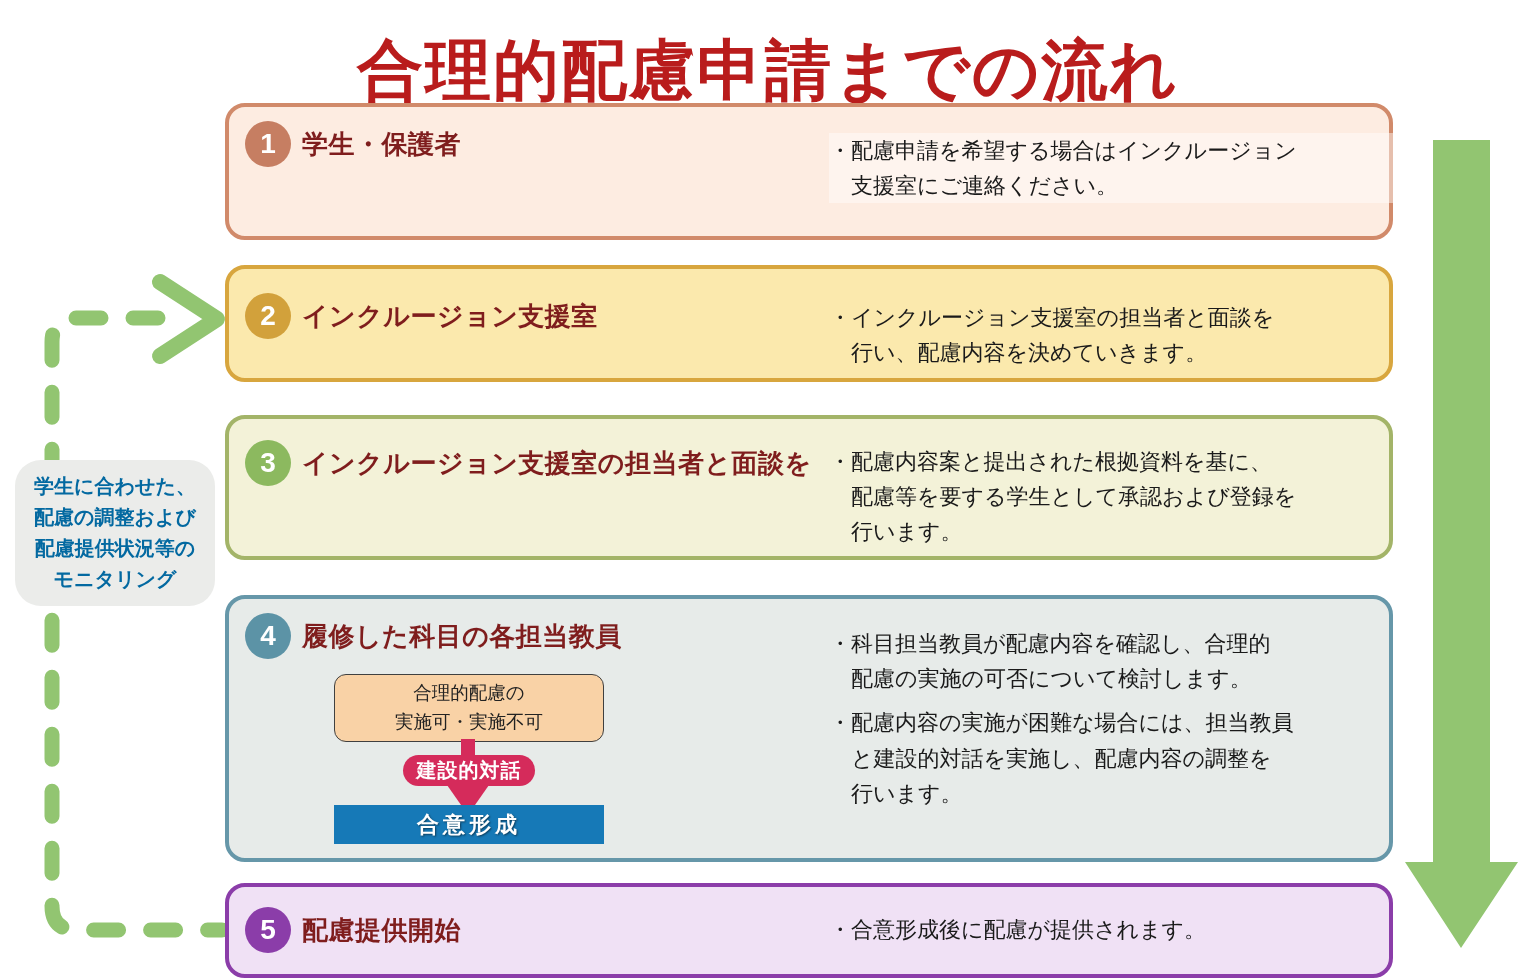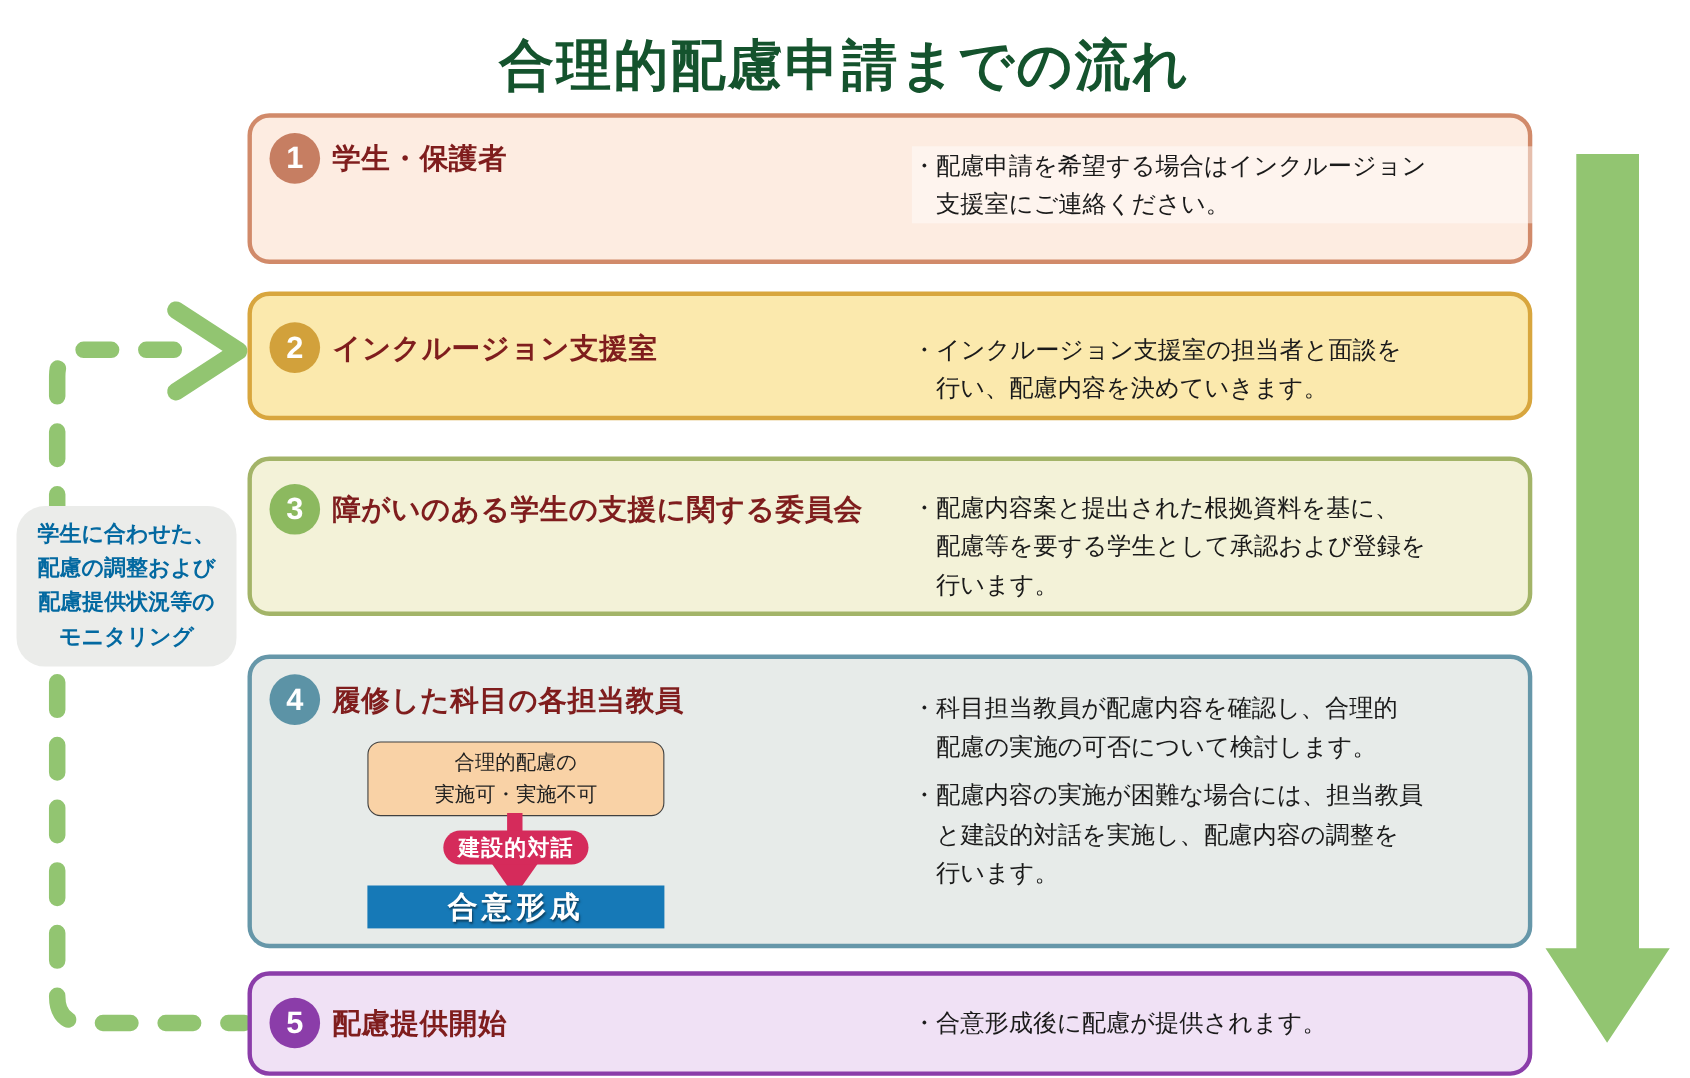--- a/index.html
+++ b/index.html
@@ -1,20 +1,20 @@
 <!DOCTYPE html>
 <html><head>
 <meta charset="utf-8">
 <style>
   * { margin:0; padding:0; box-sizing:border-box; }
   body { background:#ffffff; font-family:"Liberation Sans","DejaVu Sans",sans-serif; }
   .canvas { position:relative; width:1536px; height:980px; background:#ffffff; overflow:hidden; }
 
   .title { position:absolute; top:26px; left:0; width:100%; text-align:center;
-           font-size:50px; font-weight:900; color:#14532d; letter-spacing:2px; }
+           font-size:66px; font-weight:900; color:#b91c1c; letter-spacing:2px; }
 
   .arrows-layer { position:absolute; top:0; left:0; width:1536px; height:980px; }
 
   .monitor { position:absolute; left:15px; top:460px; width:200px; height:146px;
              background:#ebecea; border-radius:26px; display:flex; align-items:center;
              justify-content:center; text-align:center; font-weight:800; font-size:20px;
              line-height:1.55; color:#0369a1; white-space:pre-line; }
 
   .step { position:absolute; left:225px; width:1168px; border-radius:20px;
           border:4px solid; }
@@ -46,21 +46,21 @@
   .decision { position:absolute; left:105px; top:75px; width:270px; height:68px;
               background:#f9d2a6; border:1px solid #404040; border-radius:12px;
               display:flex; align-items:center; justify-content:center; text-align:center;
               font-size:18.5px; line-height:1.55; color:#222; white-space:pre-line; }
   .dialog-arrow { position:absolute; left:212px; top:140px; }
   .badge { position:absolute; left:174px; top:156px; width:132px; height:31px;
            background:#d52b5b; border-radius:16px; color:#fff; font-weight:800;
            font-size:20px; display:flex; align-items:center; justify-content:center;
            letter-spacing:1px; }
   .agreement { position:absolute; left:105px; top:206px; width:270px; height:39px;
-               background:#1679b7; color:#fff; font-weight:800; font-size:27px;
+               background:#1679b7; color:#fff; font-weight:800; font-size:22px;
                display:flex; align-items:center; justify-content:center;
                letter-spacing:4px; text-shadow:1px 1px 2px rgba(0,0,0,.5); }
 </style>
 </head>
 <body>
 
 <div class="canvas">
 
   <svg class="arrows-layer" width="1536" height="980" viewBox="0 0 1536 980">
     <path d="M 158 318 L 76 318 Q 52 318 52 342 L 52 906 Q 52 930 76 930 L 222 930" fill="none" stroke="#92c571" stroke-width="15" stroke-dasharray="25 32" stroke-linecap="round"></path>
@@ -93,21 +93,21 @@
     </div>
     <div class="bullets">
       <div class="bullet">・インクルージョン支援室の担当者と面談を
 　行い、配慮内容を決めていきます。</div>
     </div>
   </section>
 
   <section class="step s3">
     <div class="head">
       <div class="num n3">3</div>
-      <div class="heading">障がいのある学生の支援に関する委員会</div>
+      <div class="heading">インクルージョン支援室の担当者と面談を</div>
     </div>
     <div class="bullets">
       <div class="bullet">・配慮内容案と提出された根拠資料を基に、
 　配慮等を要する学生として承認および登録を
 　行います。</div>
     </div>
   </section>
 
   <section class="step s4">
     <div class="head">

